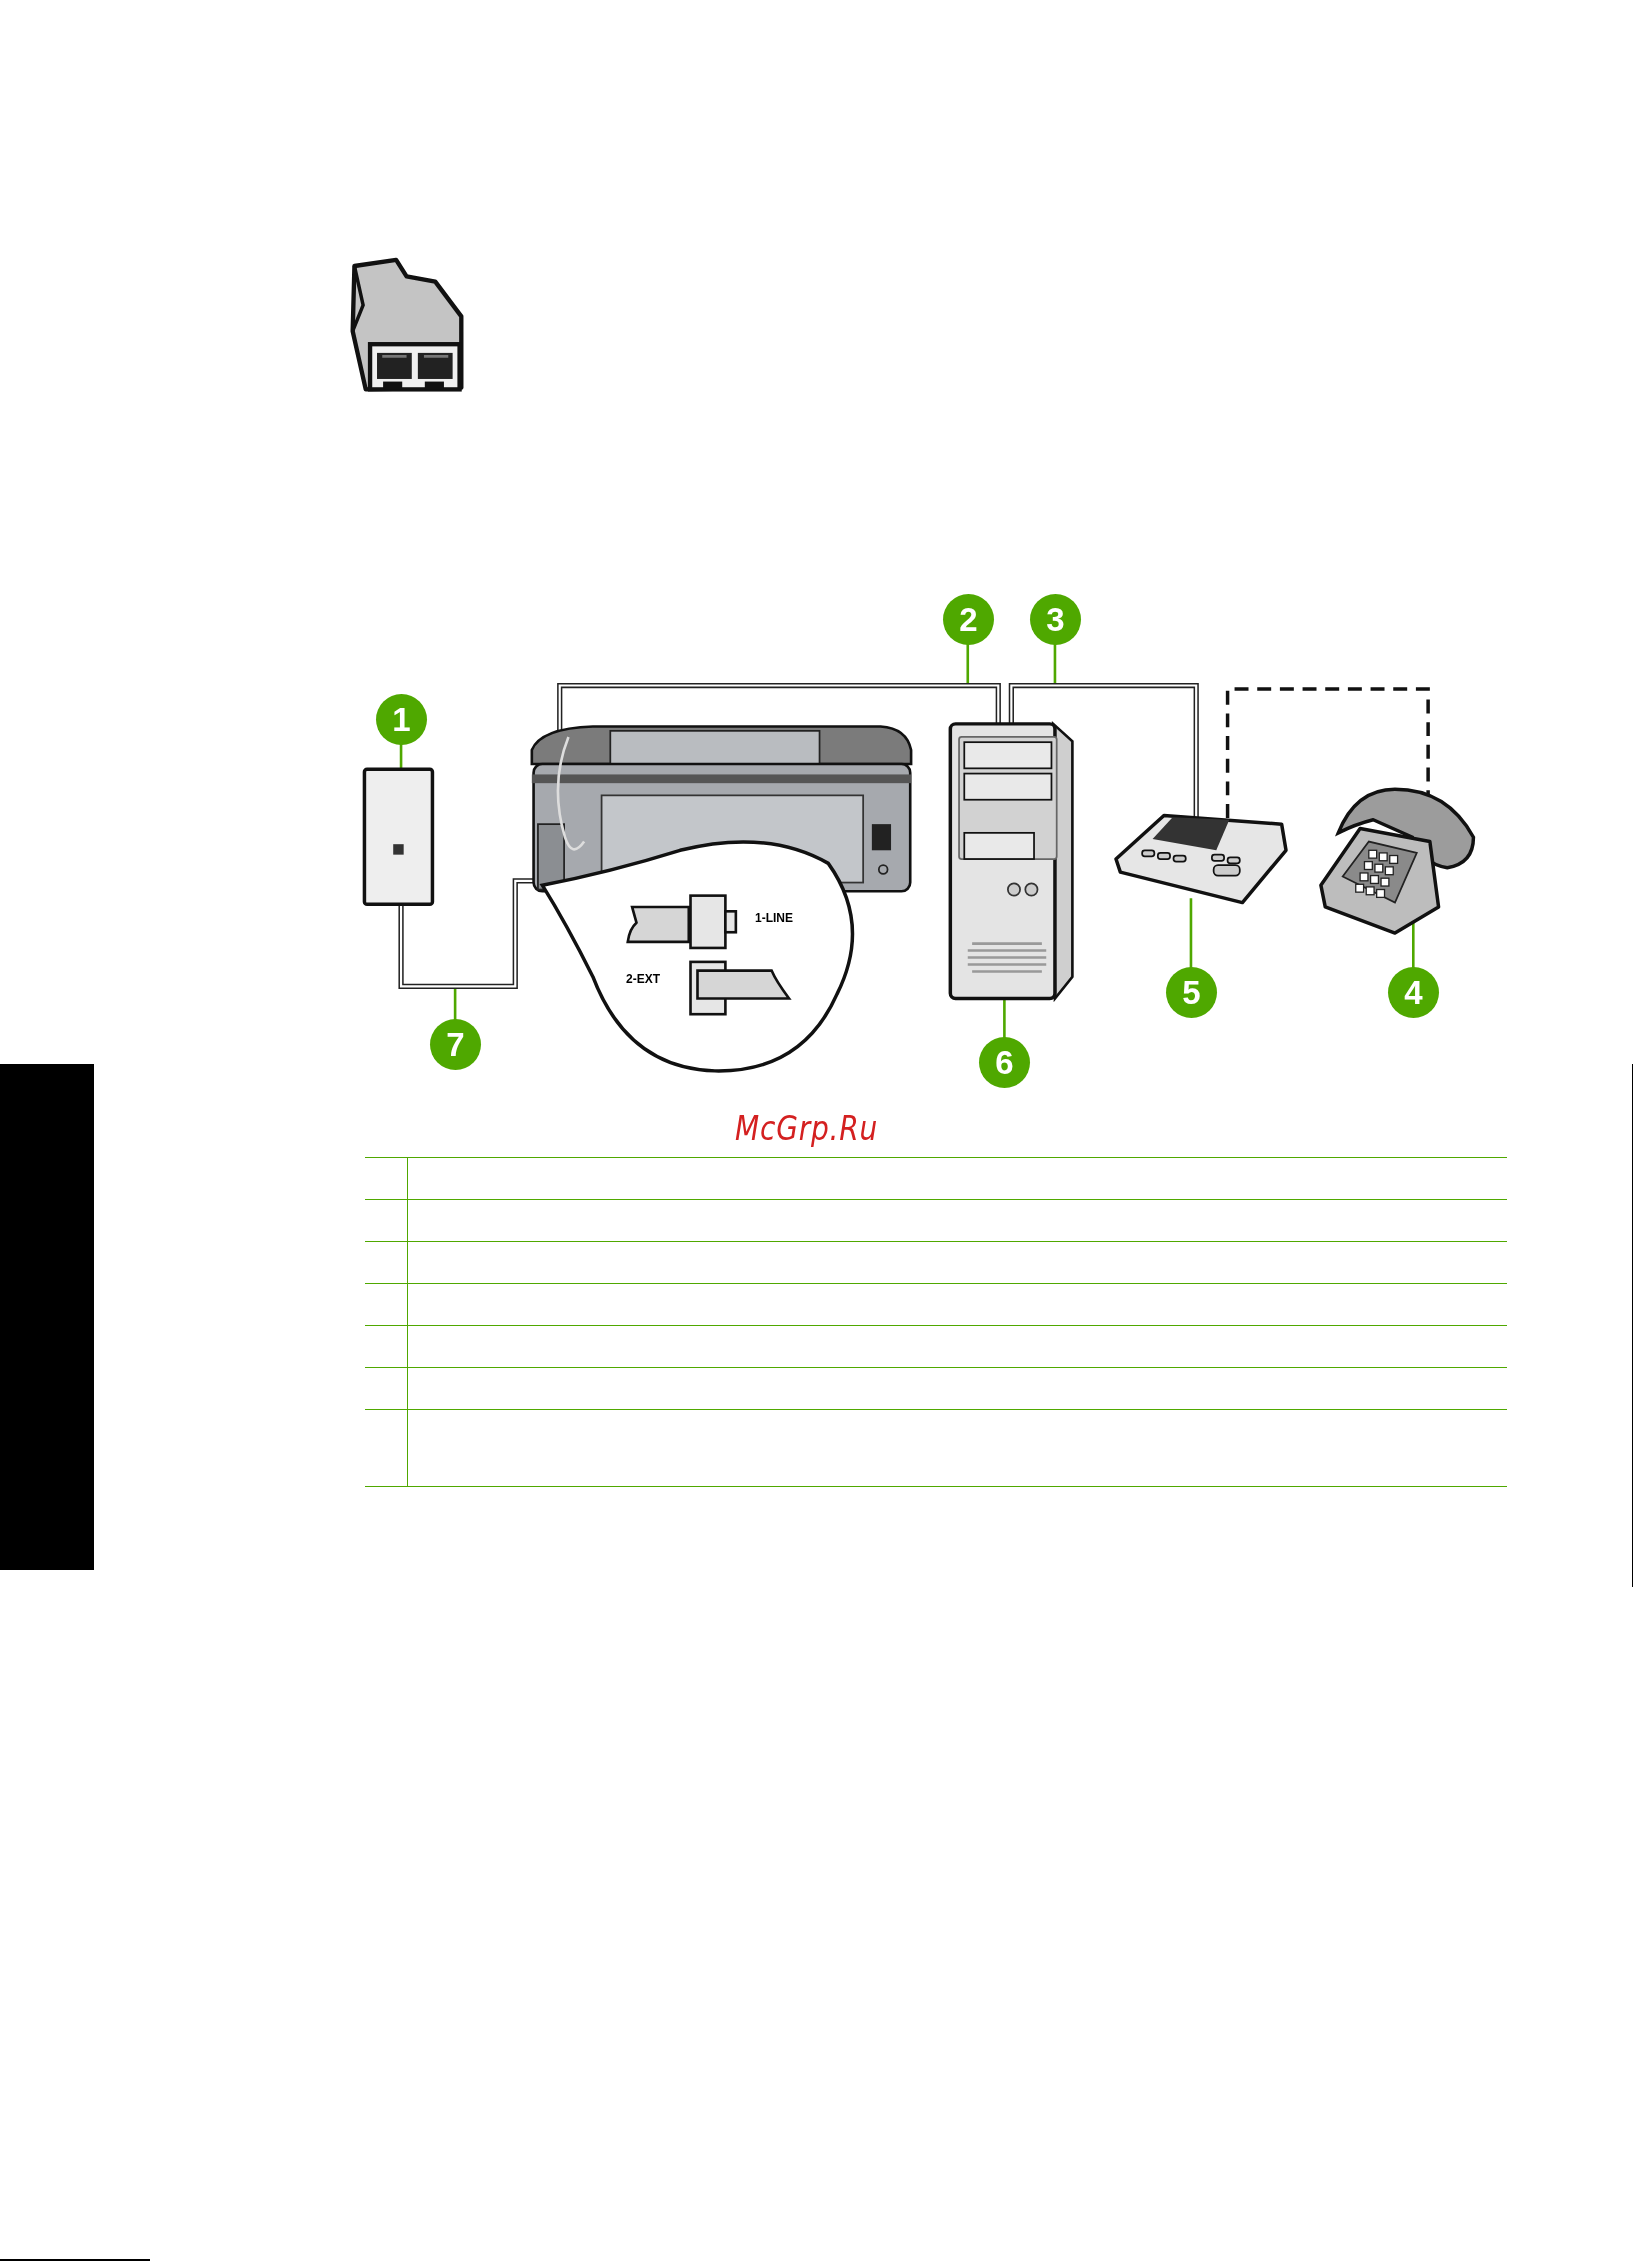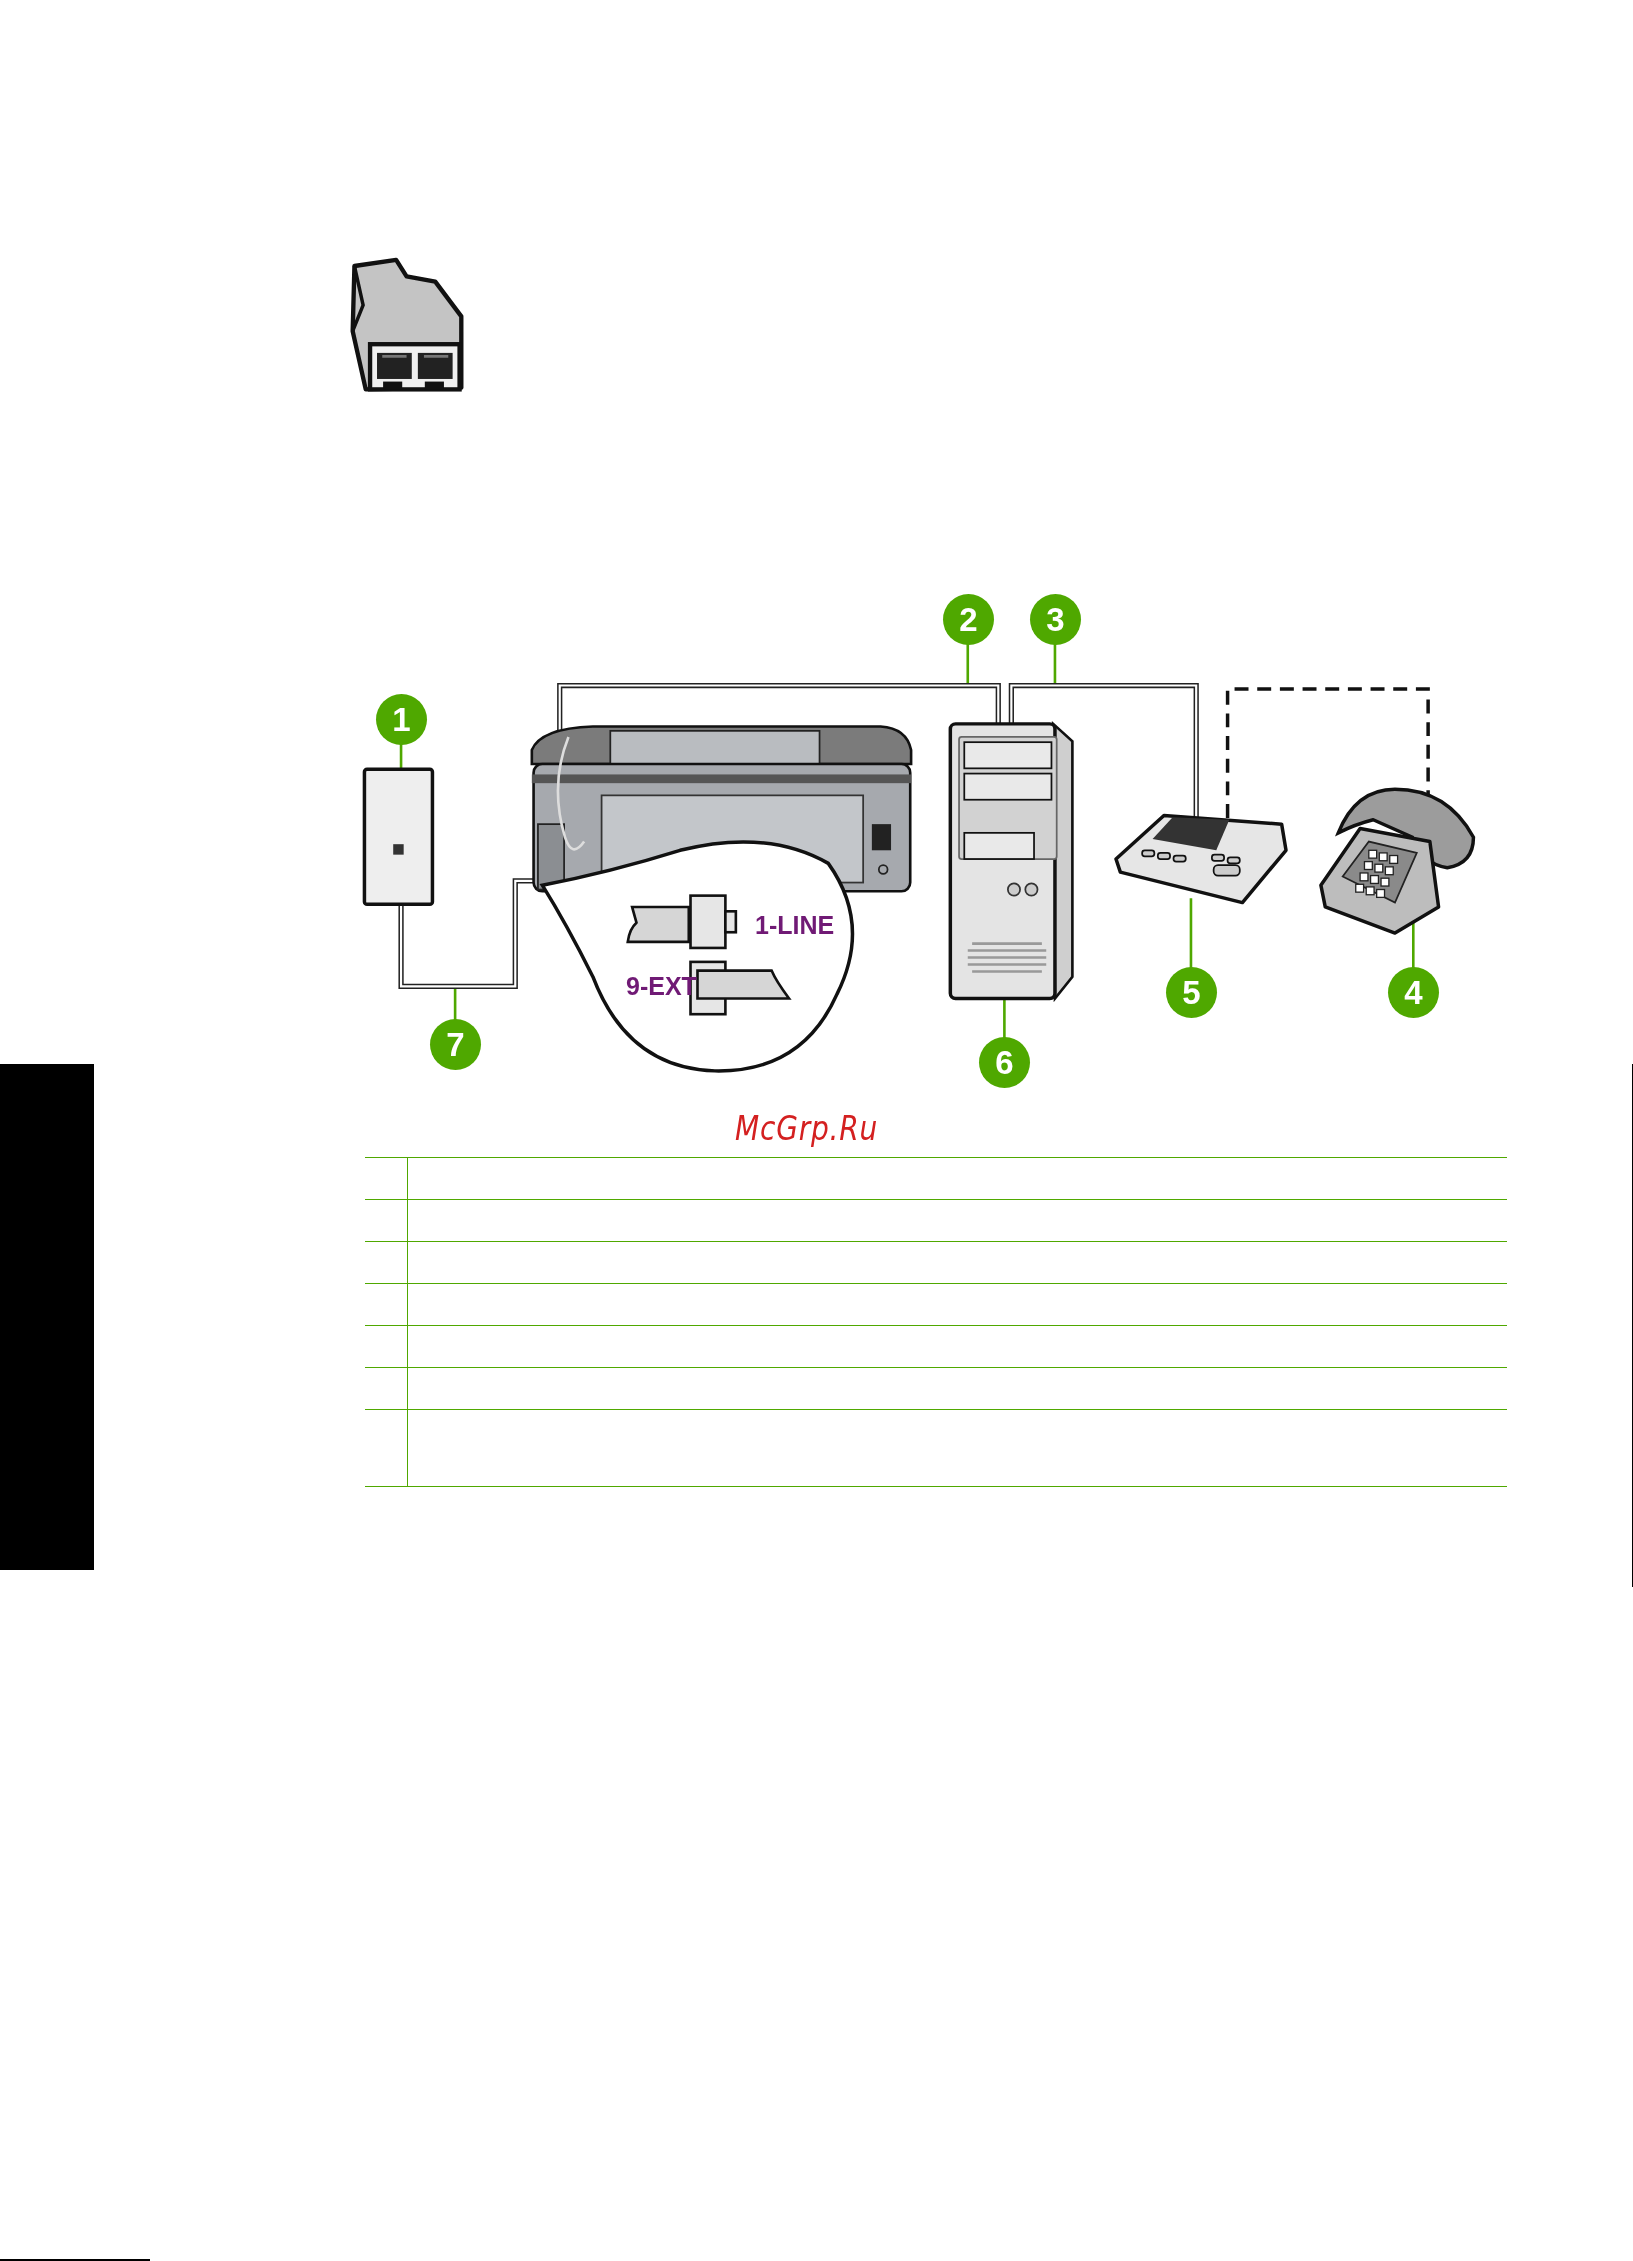--- a/index.html
+++ b/index.html
@@ -3,21 +3,21 @@
 <meta charset="utf-8">
 <style>
   html, body { margin:0; padding:0; background:#ffffff; }
   body { width:1633px; height:2261px; position:relative; overflow:hidden; font-family:"Liberation Sans", sans-serif; }
   .abs { position:absolute; }
   .side-tab { left:0; top:1064px; width:94px; height:506px; background:#000; }
   .right-rule { left:1632px; top:1064px; width:1.7px; height:523px; background:#000; }
   .footer-rule { left:0; top:2259px; width:150px; height:1.7px; background:#000; }
   .watermark { left:735px; top:1109px; color:#d42020; font-size:33px; font-style:italic; letter-spacing:0.9px; font-family:"DejaVu Sans", sans-serif; transform:scaleX(0.85); transform-origin:left top; }
   .callout { width:51px; height:51px; border-radius:50%; background:#4fa800; color:#fff; font-weight:bold; font-size:33px; display:flex; align-items:center; justify-content:center; font-family:"Liberation Sans", sans-serif; }
-  .label { font-weight:bold; font-size:25px; color:#701a75; font-family:"Liberation Sans", sans-serif; }
+  .label { font-weight:bold; font-size:12px; color:#000000; font-family:"Liberation Sans", sans-serif; }
   table.legend { position:absolute; left:365px; top:1157px; width:1142px; border-collapse:collapse; }
   table.legend td { border-top:1.7px solid #4fa800; padding:0; height:41px; vertical-align:top; font-size:15.7px; color:#000; }
   table.legend tr:last-child td { border-bottom:1.7px solid #4fa800; height:76px; }
   table.legend td.num { width:42px; border-right:0.9px solid #4fa800; }
 </style>
 </head>
 <body>
 
 <div class="abs side-tab"></div>
 <div class="abs right-rule"></div>
@@ -134,21 +134,21 @@
         <rect x="1572" y="1004" width="9" height="9"></rect>
         <rect x="1584" y="1007" width="9" height="9"></rect>
       <rect x="1555" y="1014" width="9" height="9"></rect>
         <rect x="1567" y="1017" width="9" height="9"></rect>
         <rect x="1579" y="1020" width="9" height="9"></rect>
     </g>
   </g>
 </svg>
 
 <div class="abs label" style="left:755px;top:911px">1-LINE</div>
-<div class="abs label" style="left:626px;top:972px">9-EXT</div>
+<div class="abs label" style="left:626px;top:972px">2-EXT</div>
 
 <div class="abs callout" style="left:376px;top:694px">1</div>
 <div class="abs callout" style="left:943px;top:594px">2</div>
 <div class="abs callout" style="left:1030px;top:594px">3</div>
 <div class="abs callout" style="left:1388px;top:967px">4</div>
 <div class="abs callout" style="left:1166px;top:967px">5</div>
 <div class="abs callout" style="left:979px;top:1037px">6</div>
 <div class="abs callout" style="left:430px;top:1019px">7</div>
 
 <div class="abs watermark">McGrp.Ru</div>

